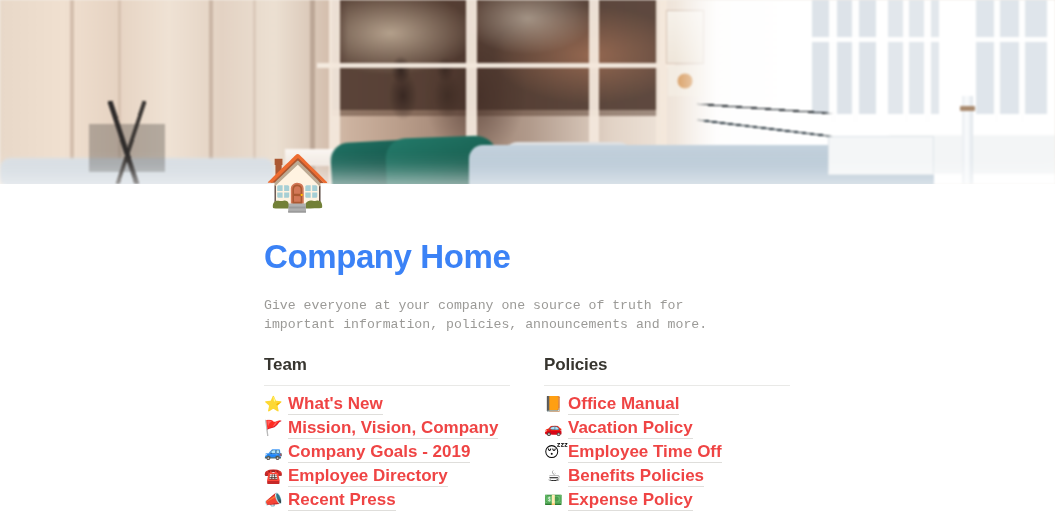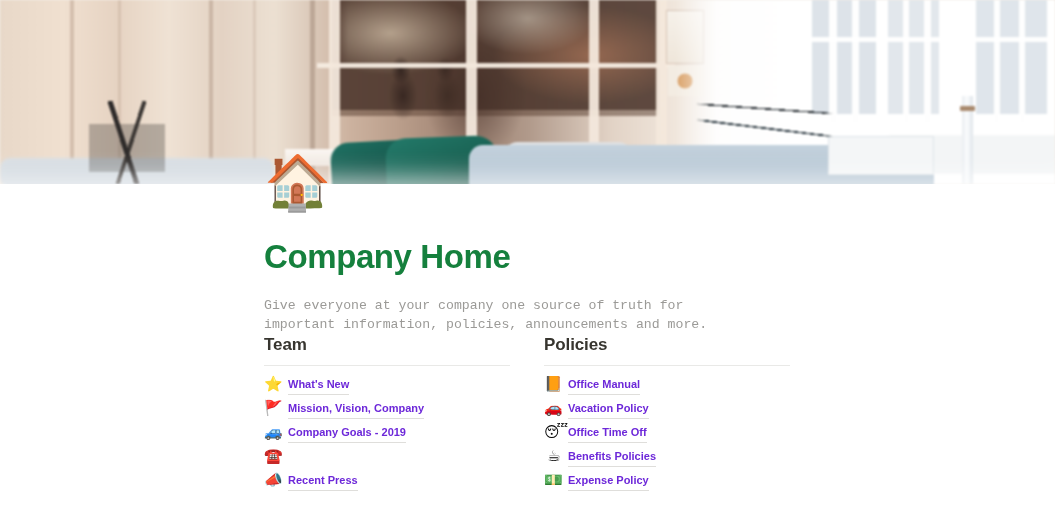--- a/index.html
+++ b/index.html
@@ -235,31 +235,31 @@
   }
 
   
   .content { position: absolute; left: 0; top: 184px; width: 1055px; }
   .inner { margin-left: 264px; width: 760px; }
 
   .page-title {
     margin: 53px 0 0 0;
     font-size: 33px; line-height: 40px;
     font-weight: bold; letter-spacing: -0.4px;
-    color: #15803d;
+    color: #3b82f6;
   }
   .page-desc {
     margin: 20px 0 0 0; padding: 0;
     width: 470px;
     font-size: 13.2px; line-height: 18.6px;
     color: #9b9a97;
     font-family: Liberation Mono, monospace;
   }
 
-  .columns { display: flex; }
+  .columns { display: flex; margin-top: 20px; }
   .col { width: 246px; }
   .col + .col { margin-left: 34px; }
 
   .col-head {
     font-size: 17px; line-height: 22px; font-weight: bold;
     color: #37352f; letter-spacing: -0.1px;
     margin: 0 0 9px 0;
   }
   .col-divider { height: 1px; background: #e9e9e7; margin-bottom: 6px; }
 
@@ -268,22 +268,22 @@
     height: 24px; margin-bottom: 0px;
     cursor: pointer;
   }
   .link-emoji {
     width: 20px; min-width: 20px; margin-right: 4px;
     font-size: 15px; line-height: 20px; text-align: center;
     font-family: "DejaVu Sans", "Liberation Sans", sans-serif;
     user-select: none;
   }
   .link-text {
-    font-size: 11px; line-height: 20px; font-weight: bold;
-    color: #6d28d9;
+    font-size: 17px; line-height: 20px; font-weight: bold;
+    color: #ef4444;
     border-bottom: 1px solid #dfdedb;
     white-space: nowrap;
   }
 </style>
 </head>
 <body>
 
 <div class="page">
 
   <div class="cover">
@@ -336,20 +336,21 @@
           <div class="link-row">
             <span class="link-emoji">🚩</span>
             <span class="link-text">Mission, Vision, Company</span>
           </div>
           <div class="link-row">
             <span class="link-emoji">🚙</span>
             <span class="link-text">Company Goals - 2019</span>
           </div>
           <div class="link-row">
             <span class="link-emoji">☎️</span>
+            <span class="link-text">Employee Directory</span>
           </div>
           <div class="link-row">
             <span class="link-emoji">📣</span>
             <span class="link-text">Recent Press</span>
           </div>
         </div>
 
         <div class="col">
           <div class="col-head">Policies</div>
           <div class="col-divider"></div>
@@ -357,21 +358,21 @@
           <div class="link-row">
             <span class="link-emoji">📙</span>
             <span class="link-text">Office Manual</span>
           </div>
           <div class="link-row">
             <span class="link-emoji">🚗</span>
             <span class="link-text">Vacation Policy</span>
           </div>
           <div class="link-row">
             <span class="link-emoji">😴</span>
-            <span class="link-text">Office Time Off</span>
+            <span class="link-text">Employee Time Off</span>
           </div>
           <div class="link-row">
             <span class="link-emoji">☕</span>
             <span class="link-text">Benefits Policies</span>
           </div>
           <div class="link-row">
             <span class="link-emoji">💵</span>
             <span class="link-text">Expense Policy</span>
           </div>
         </div>

